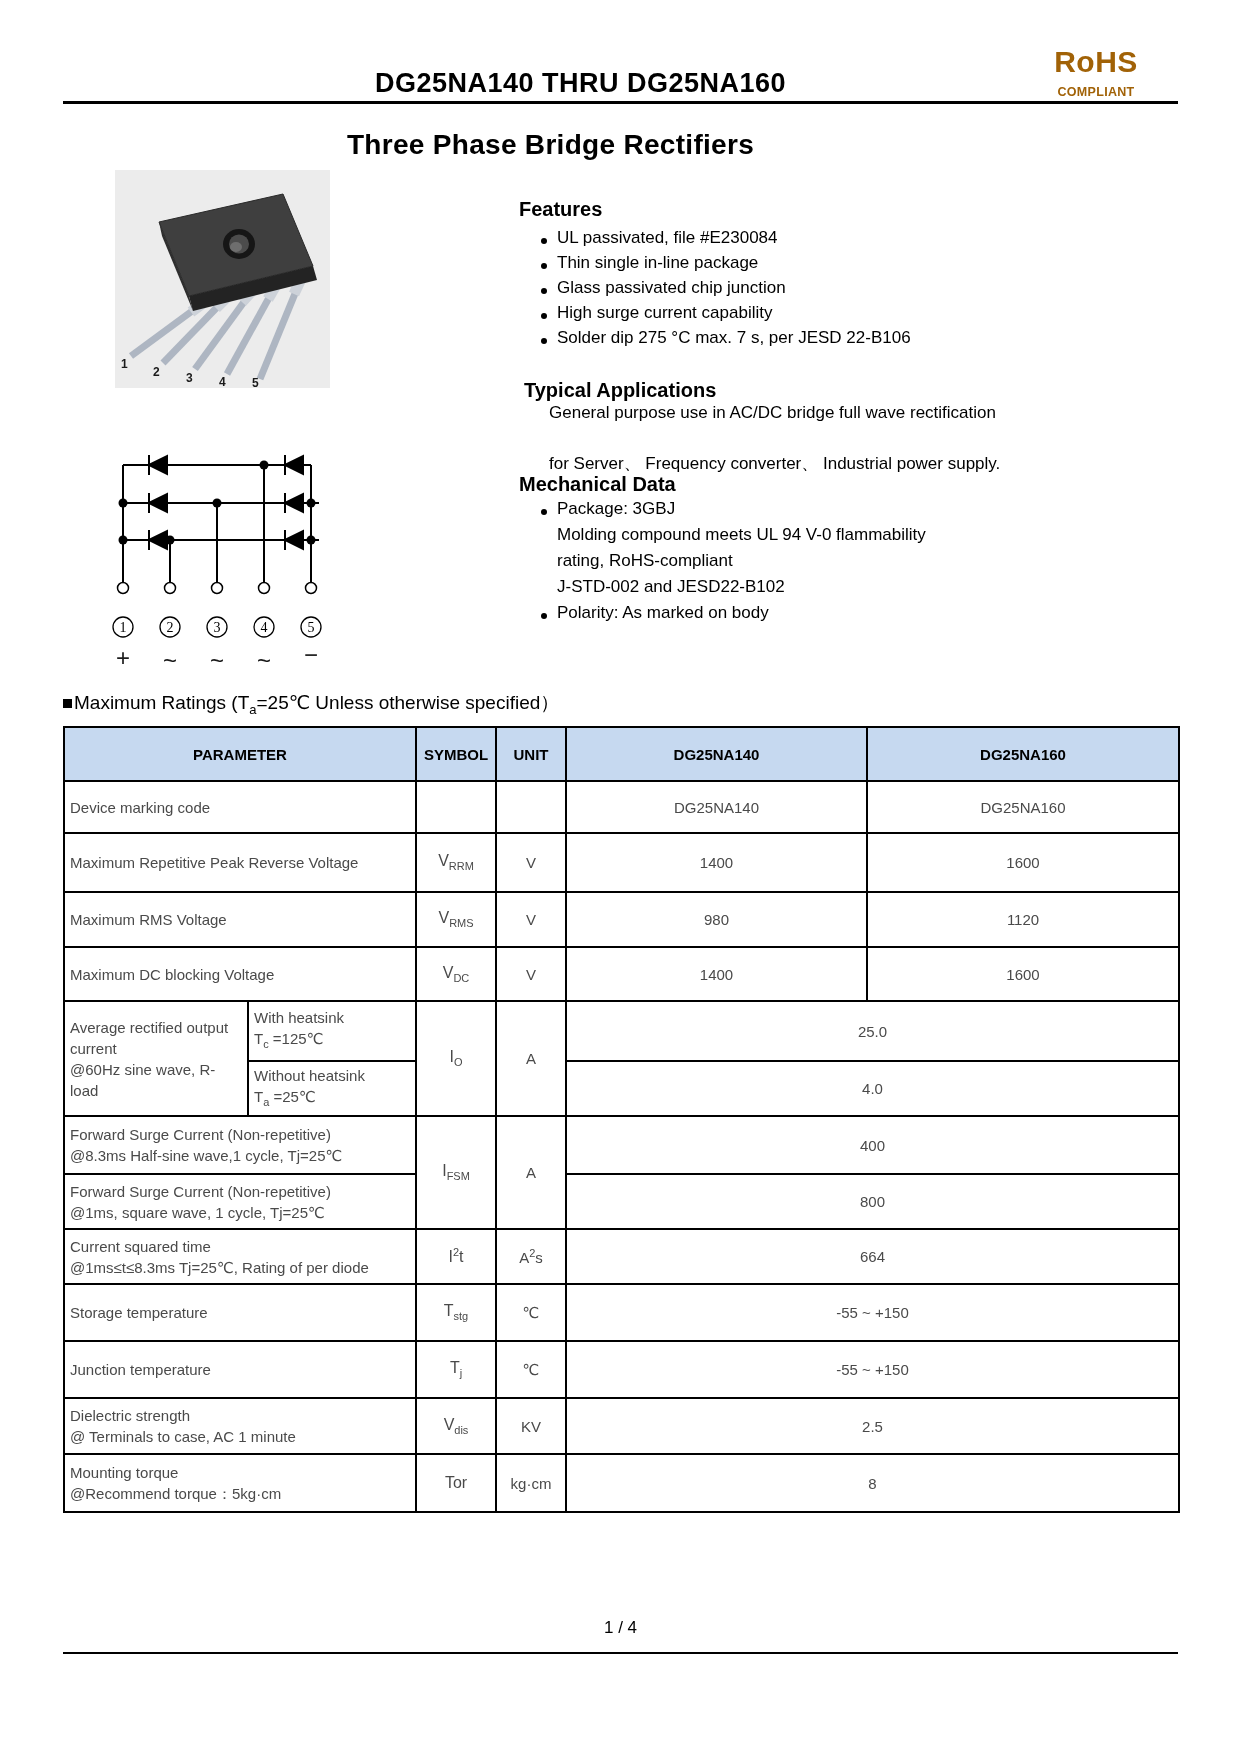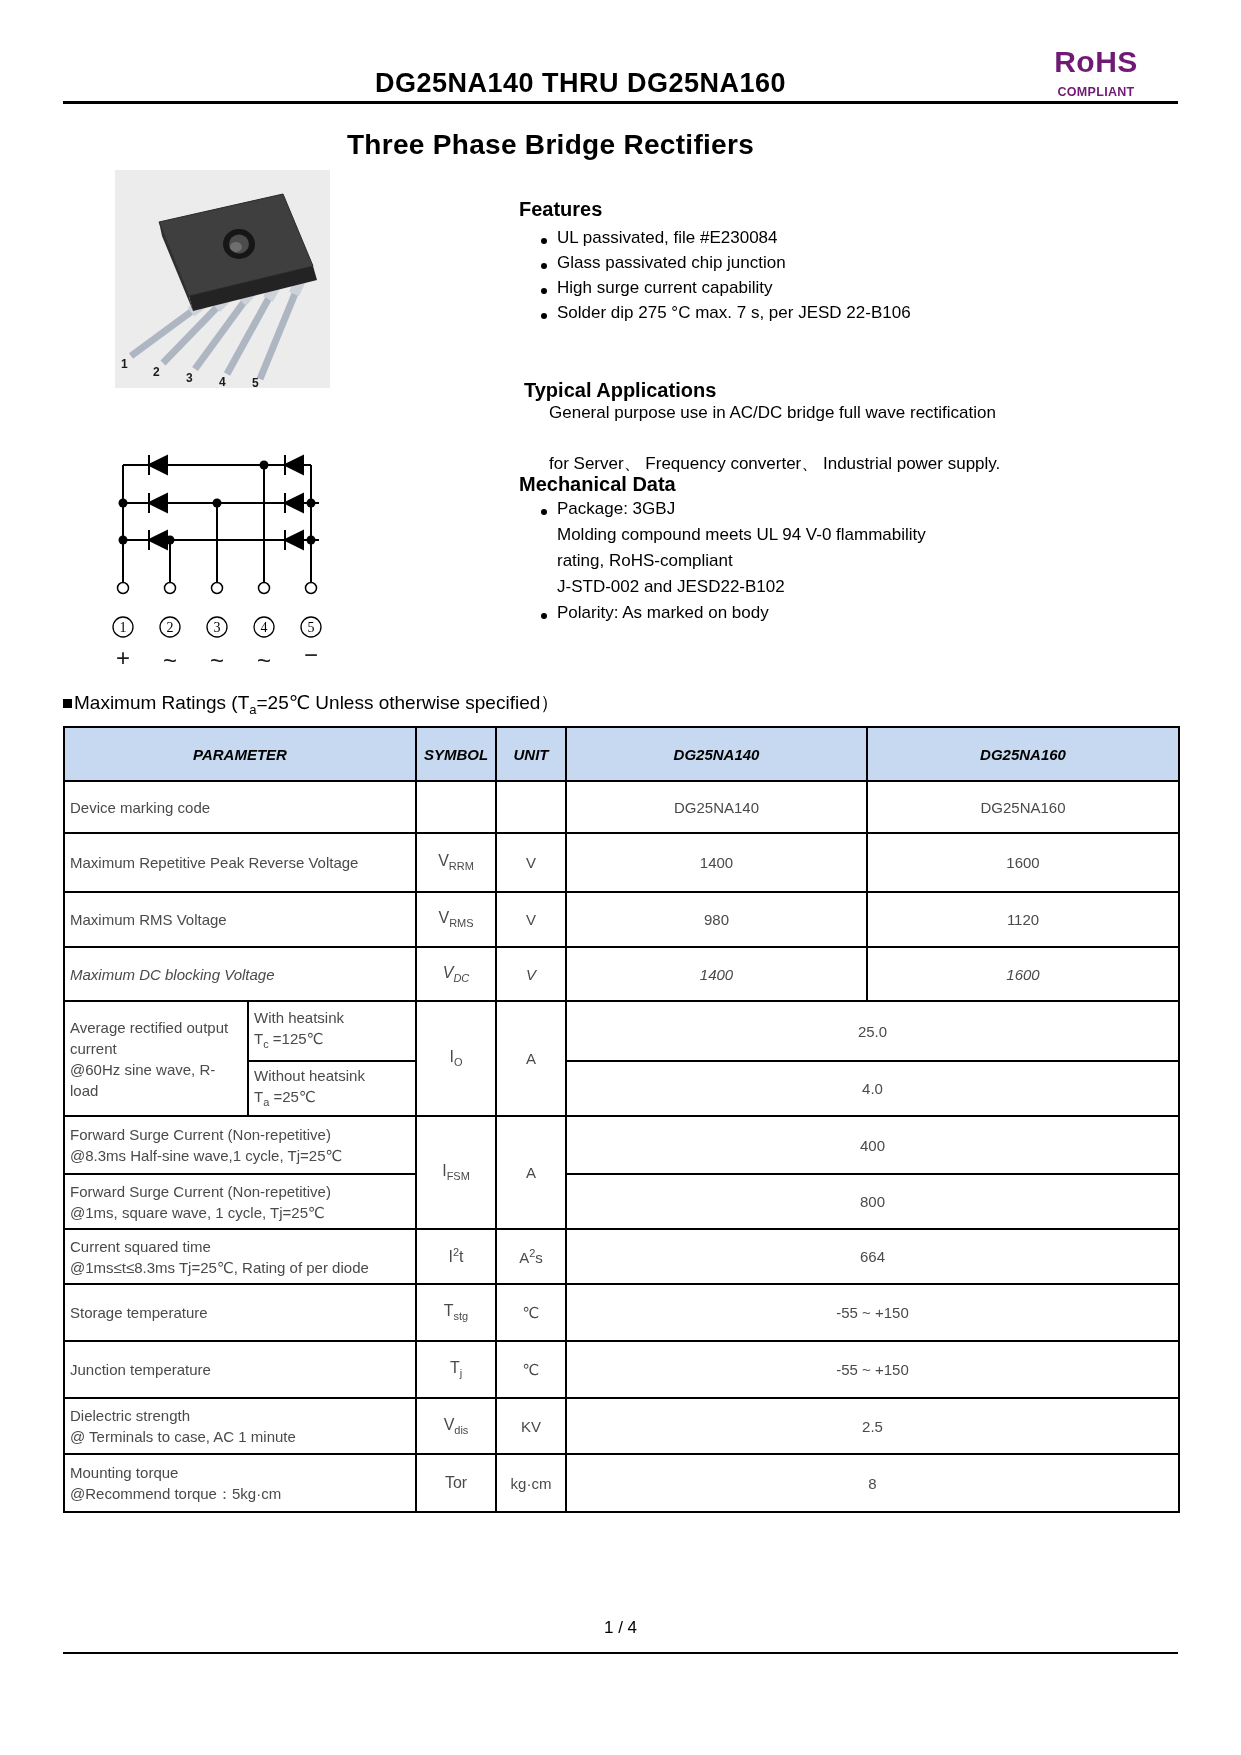--- a/index.html
+++ b/index.html
@@ -4,21 +4,21 @@
 <style>
   html,body{margin:0;padding:0;}
   body{
     width:1241px;height:1755px;position:relative;background:#ffffff;
     font-family:"Liberation Sans","DejaVu Sans",sans-serif;color:#000;
   }
   .abs{position:absolute;}
 
   
   .part-range{top:68px;left:63px;width:1035px;text-align:center;font-size:27px;font-weight:bold;letter-spacing:.5px;}
-  .rohs-box{top:46px;left:1038px;width:116px;text-align:center;color:#701a75;}
+  .rohs-box{top:46px;left:1038px;width:116px;text-align:center;color:#a16207;}
   .rohs-main{font-size:30px;font-weight:bold;letter-spacing:.5px;line-height:32px;}
   .rohs-sub{font-size:12.5px;font-weight:bold;margin-top:7px;letter-spacing:.3px;}
   .rule{background:#000;}
   .header-rule{top:101px;left:63px;width:1115px;height:3px;}
   .doc-title{top:129px;left:63px;width:975px;text-align:center;font-size:28px;font-weight:bold;letter-spacing:.3px;}
 
   
   .pkg-fig{left:115px;top:170px;width:215px;height:218px;}
   .schem-fig{left:100px;top:439px;width:255px;height:235px;}
 
@@ -47,21 +47,21 @@
   table{border-collapse:collapse;table-layout:fixed;width:1115px;}
   th,td{border:2px solid #000;padding:2px 6px;font-size:15px;overflow:hidden;}
   th{background:#C6D9F0;color:#000;font-weight:bold;text-align:center;font-size:15px;}
   td{color:#4a4a4a;}
   td.center{text-align:center;}
   td.param{text-align:left;padding-left:5px;}
   td .line{line-height:21px;}
   sub{font-size:11px;}
   sup{font-size:11px;}
   .sym{font-size:16px;}
-  tr.h52>td,tr.h52>th{height:48px;font-style:italic;}
+  tr.h52>td,tr.h52>th{height:48px;}
   tr.h50>td{height:46px;}
   tr.h57>td{height:53px;}
   tr.h53>td{height:49px;}
   tr.h58>td{height:54px;}
   tr.h56>td{height:52px;}
   tr.h55>td{height:51px;}
   tr.h54>td{height:50px;}
 
   
   .footer-page{top:1618px;left:0;width:1241px;text-align:center;font-size:17px;}
@@ -180,20 +180,24 @@
     <text x="164" y="230">~</text>
     <text x="211" y="224">−</text>
   </g>
 </svg>
 
 <div class="abs sec-head feat-head">Features</div>
 <div class="abs feat-list">
   <div class="b-row">
       <span class="dot"></span>
       <span>UL passivated, file #E230084</span>
+    </div>
+  <div class="b-row">
+      <span class="dot"></span>
+      <span>Thin single in-line package</span>
     </div>
   <div class="b-row">
       <span class="dot"></span>
       <span>Glass passivated chip junction</span>
     </div>
   <div class="b-row">
       <span class="dot"></span>
       <span>High surge current capability</span>
     </div>
   <div class="b-row">

